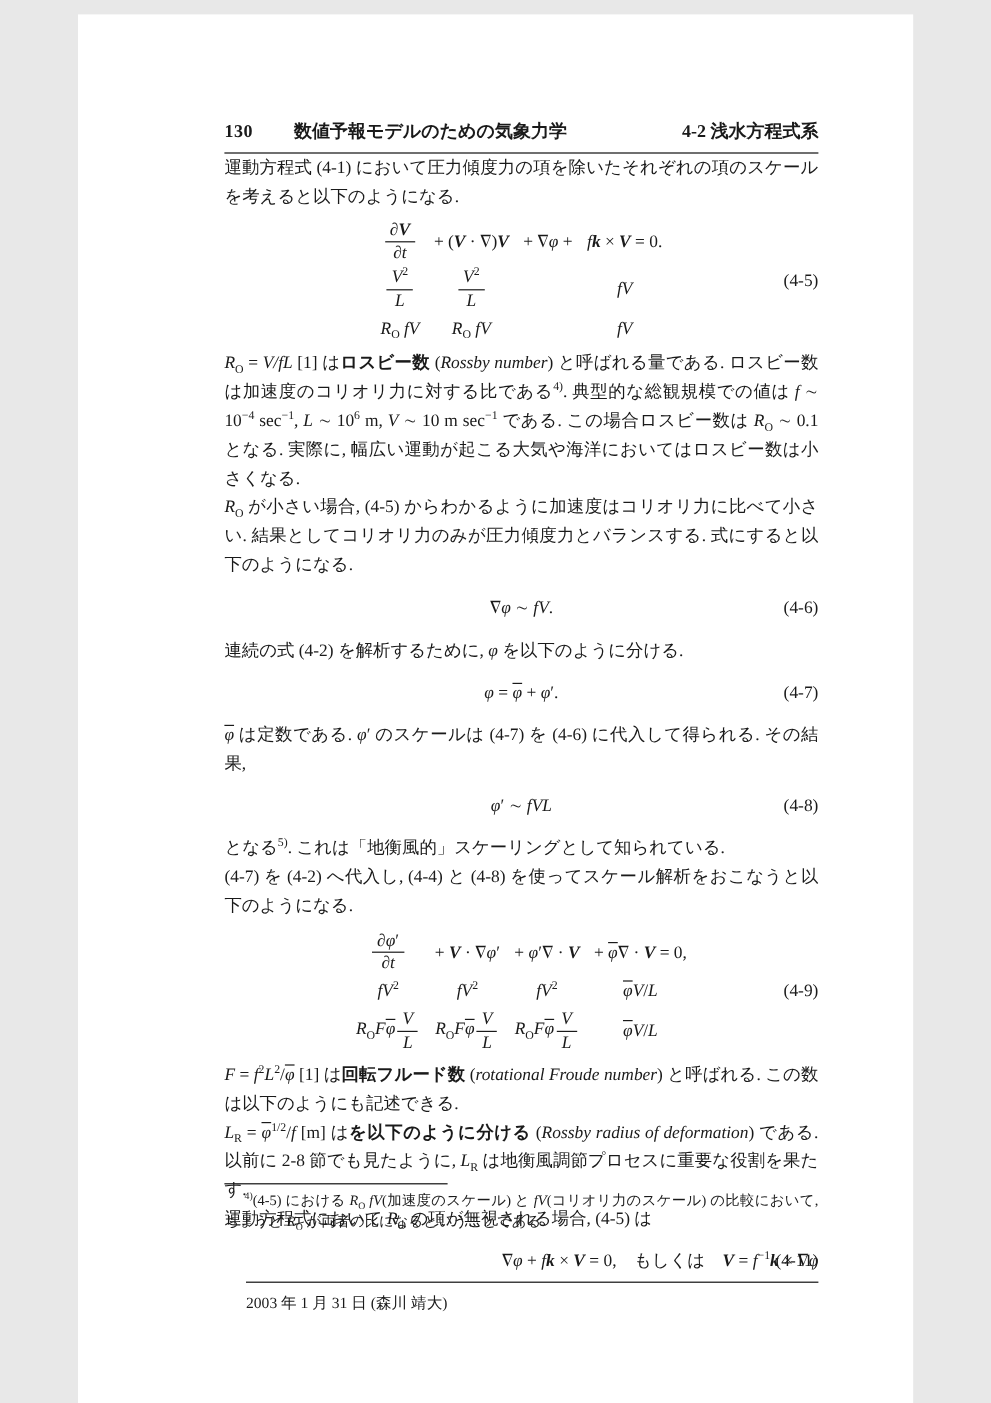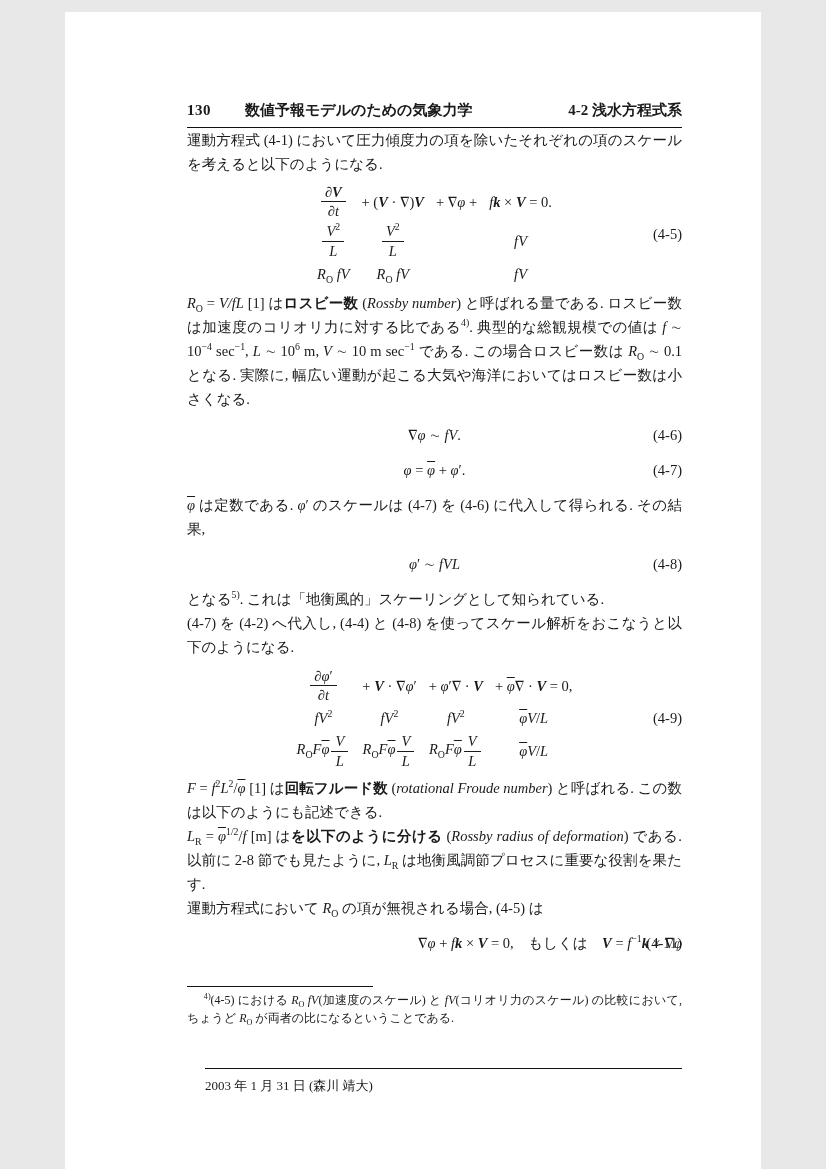--- a/index.html
+++ b/index.html
@@ -96,26 +96,28 @@
         <span class="cell"><i>R</i><sub>O</sub> <i>fV</i></span>
         <span class="cell"><i>R</i><sub>O</sub> <i>fV</i></span>
         <span class="cell"></span>
         <span class="cell"><i>fV</i></span>
       </span>
       <span class="eq-no">(4-5)</span>
     </div>
 
     <p class="para"><i>R</i><sub>O</sub> = <i>V/fL</i> [1] は<b>ロスビー数</b> (<i>Rossby number</i>) と呼ばれる量である. ロスビー数は加速度のコリオリ力に対する比である<sup>4)</sup>. 典型的な総観規模での値は <i>f</i> ∼ 10<sup>−4</sup> sec<sup>−1</sup>, <i>L</i> ∼ 10<sup>6</sup> m, <i>V</i> ∼ 10 m sec<sup>−1</sup> である. この場合ロスビー数は <i>R</i><sub>O</sub> ∼ 0.1 となる. 実際に, 幅広い運動が起こる大気や海洋においてはロスビー数は小さくなる.</p>
 
+    <p class="para gap-l"><i>R</i><sub>O</sub> が小さい場合, (4-5) からわかるように加速度はコリオリ力に比べて小さい. 結果としてコリオリ力のみが圧力傾度力とバランスする. 式にすると以下のようになる.</p>
 
     <div class="eq m-eq46">
       <span>∇<i>φ</i> ∼ <i>fV</i>.</span>
       <span class="eq-no">(4-6)</span>
     </div>
 
+    <p class="para">連続の式 (4-2) を解析するために, <i>φ</i> を以下のように分ける.</p>
 
     <div class="eq m-eq47">
       <span><i>φ</i> = <span class="ov"><i>φ</i></span> + <i>φ</i>′.</span>
       <span class="eq-no">(4-7)</span>
     </div>
 
     <p class="para"><span class="ov"><i>φ</i></span> は定数である. <i>φ</i>′ のスケールは (4-7) を (4-6) に代入して得られる. その結果,</p>
 
     <div class="eq m-eq48">
       <span><i>φ</i>′ ∼ <i>fVL</i></span>

